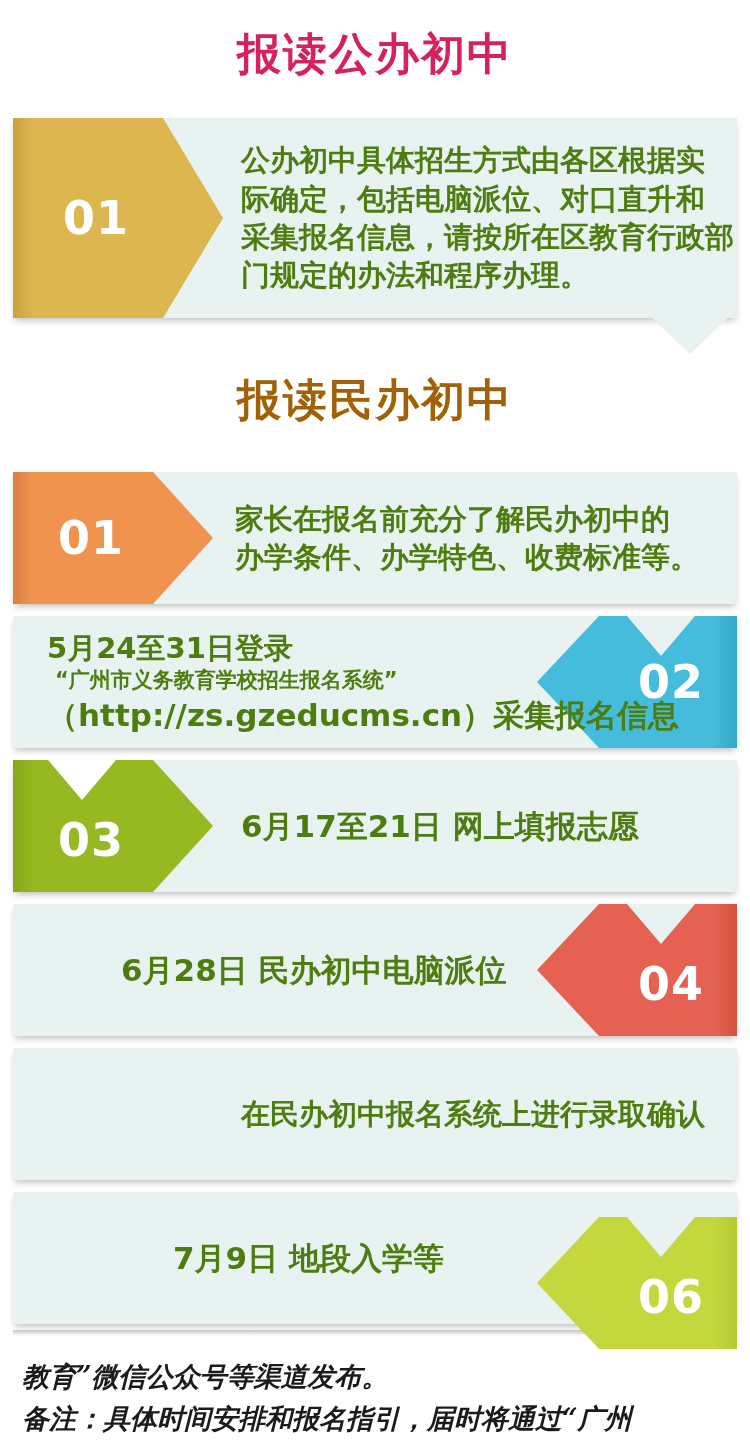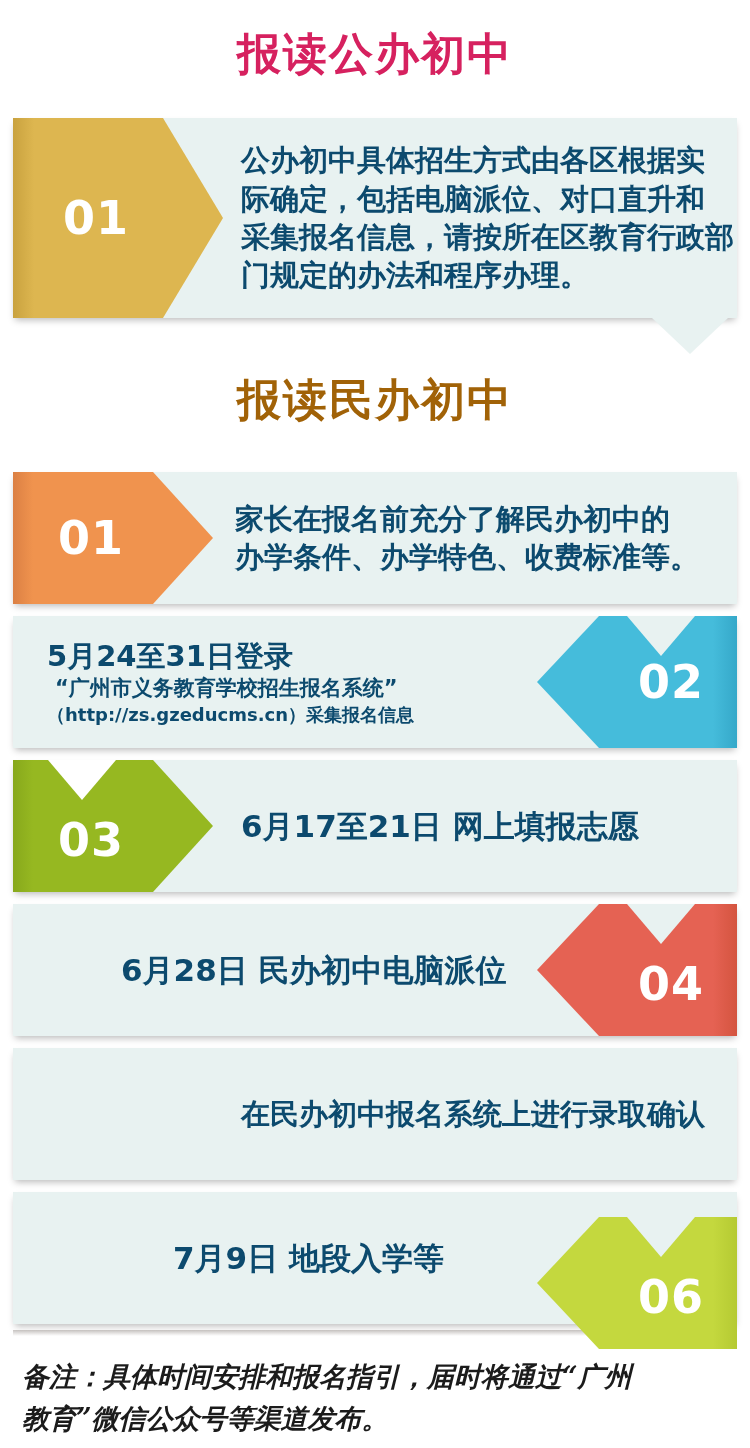--- a/index.html
+++ b/index.html
@@ -33,21 +33,21 @@
     position:absolute;
     left:13px;
     width:724px;
     background:#E8F2F1;
     box-shadow:0 4px 7px -2px rgba(0,0,0,.28);
   }
   .row .panel-text{
     position:absolute;
     top:0;height:100%;
     display:flex;flex-direction:column;justify-content:center;
-    color:#0c4a6e;
+    color:#4d7c0f;
     font-weight:bold;
     font-family:"DejaVu Sans","Liberation Sans",sans-serif;
     line-height:1.32;
     z-index:3;
   }
   .row .panel-text .ln{display:block;white-space:nowrap;}
 
   
   .chev{
     position:absolute;top:0;height:100%;
@@ -154,21 +154,21 @@
         </linearGradient>
       </defs>
       <polygon points="200,0 62,0 0,66 62,132 200,132" fill="url(#gm2)"></polygon>
       <polygon points="90,0 158,0 124,40" fill="#E8F2F1"></polygon>
     </svg>
     <div class="num" style="left:34px;">02</div>
   </div>
   <div class="panel-text" style="left:34px;font-size:27px;align-items:flex-start;">
     <span class="ln" style="font-size:29px;">5月24至31日登录</span>
     <span class="ln" style="padding-left:8px;font-size:21px;text-align:center;">“广州市义务教育学校招生报名系统”</span>
-    <span class="ln" style="font-size:18px;">（http://zs.gzeducms.cn）采集报名信息</span>
+    <span class="ln" style="font-size:31px;">（http://zs.gzeducms.cn）采集报名信息</span>
   </div>
 </div>
 
 <div class="row" id="row-m3" style="top:760px;height:132px;">
   <div class="chev" style="left:0;width:200px;">
     <svg class="shape" viewBox="0 0 200 132" preserveAspectRatio="none">
       <defs>
         <linearGradient id="gm3" x1="0" y1="0" x2="1" y2="0">
           <stop offset="0" stop-color="#87A81C"></stop>
           <stop offset="0.10" stop-color="#96B821"></stop>
@@ -227,15 +227,15 @@
     <div class="num" style="left:34px;top:14px;">06</div>
   </div>
   <div class="panel-text" style="left:160px;font-size:31px;">
     <span class="ln">7月9日 地段入学等</span>
   </div>
 </div>
 
 <div class="sep-shadow" style="top:1330px;"></div>
 
 <div id="footer-note">
+  <span class="ln">教育”微信公众号等渠道发布。</span>
   <span class="ln">备注：具体时间安排和报名指引，届时将通过“广州</span>
-  <span class="ln">教育”微信公众号等渠道发布。</span>
 </div>
 
 </body></html>

